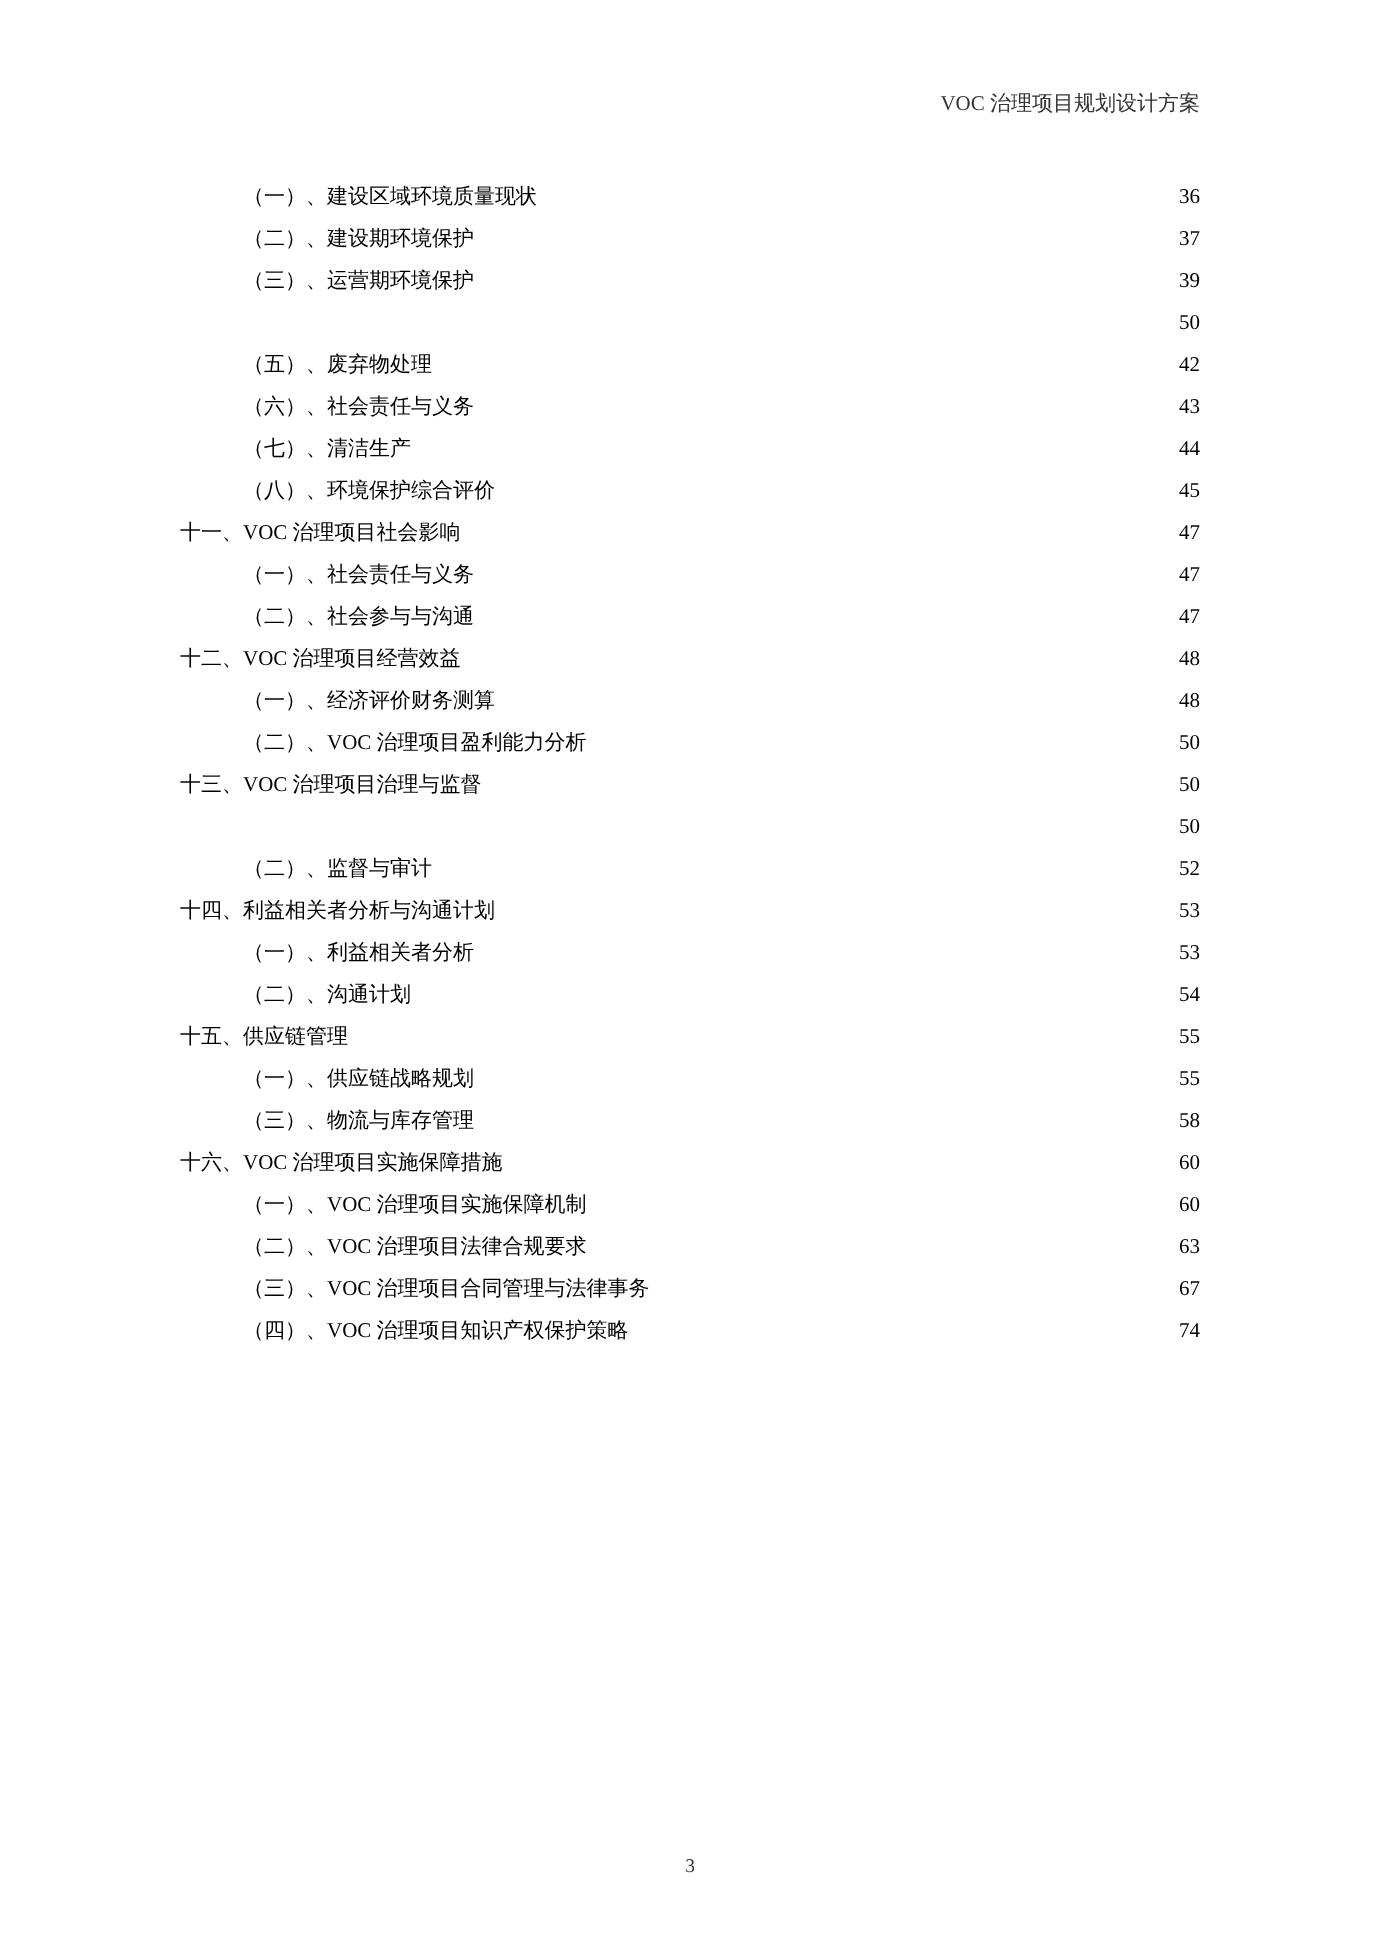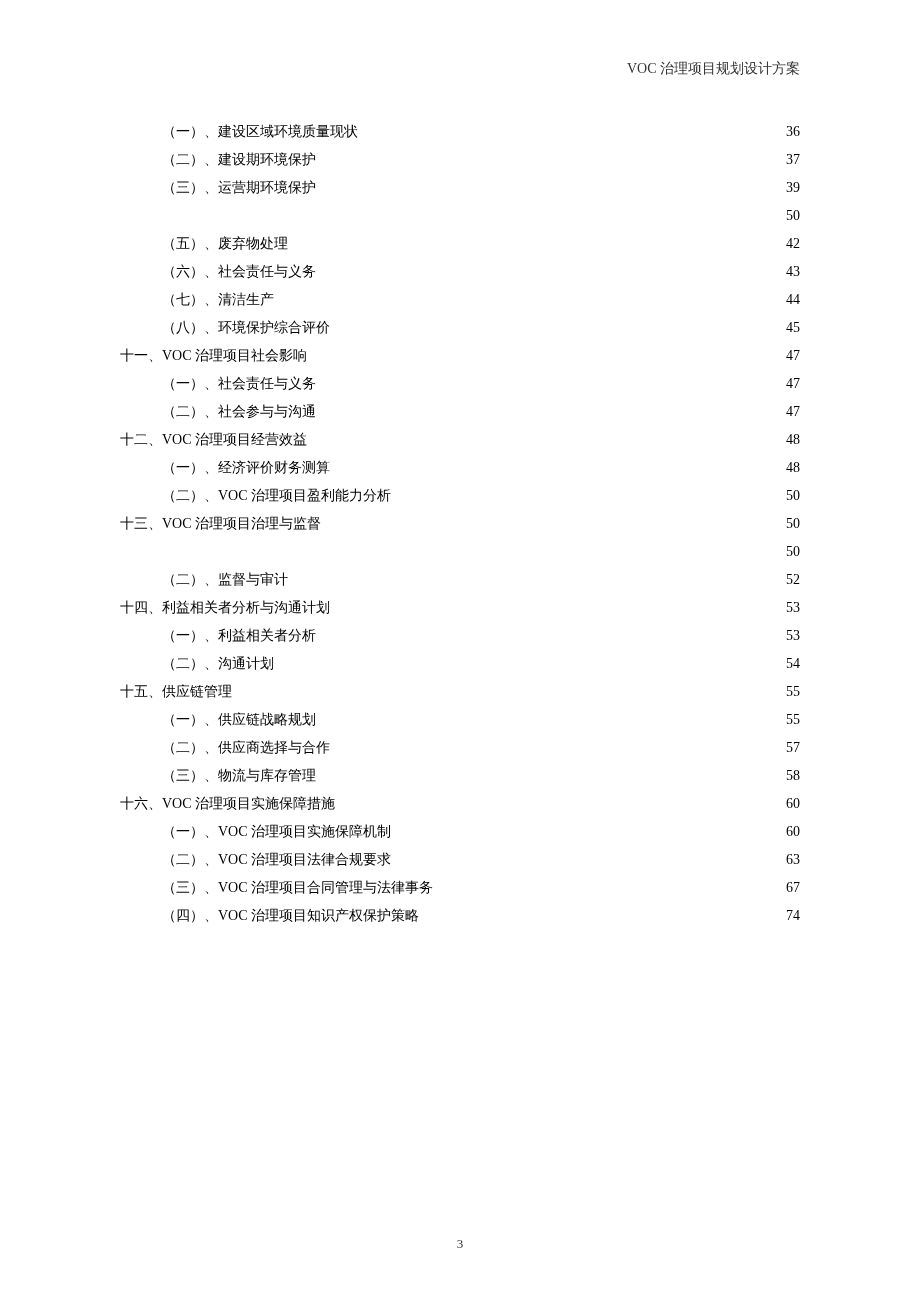--- a/index.html
+++ b/index.html
@@ -178,25 +178,20 @@
         <span class="toc-label">十五、供应链管理</span>
         <span class="toc-dots"></span>
         <span class="toc-page">55</span>
       </div>
       <div class="toc-entry level-2">
         <span class="toc-label">（一）、供应链战略规划</span>
         <span class="toc-dots"></span>
         <span class="toc-page">55</span>
       </div>
       <div class="toc-entry level-2">
-        <span class="toc-label">（二）、供应商选择与合作</span>
-        <span class="toc-dots"></span>
-        <span class="toc-page">57</span>
-      </div>
-      <div class="toc-entry level-2">
         <span class="toc-label">（三）、物流与库存管理</span>
         <span class="toc-dots"></span>
         <span class="toc-page">58</span>
       </div>
       <div class="toc-entry level-1">
         <span class="toc-label">十六、VOC 治理项目实施保障措施</span>
         <span class="toc-dots"></span>
         <span class="toc-page">60</span>
       </div>
       <div class="toc-entry level-2">

